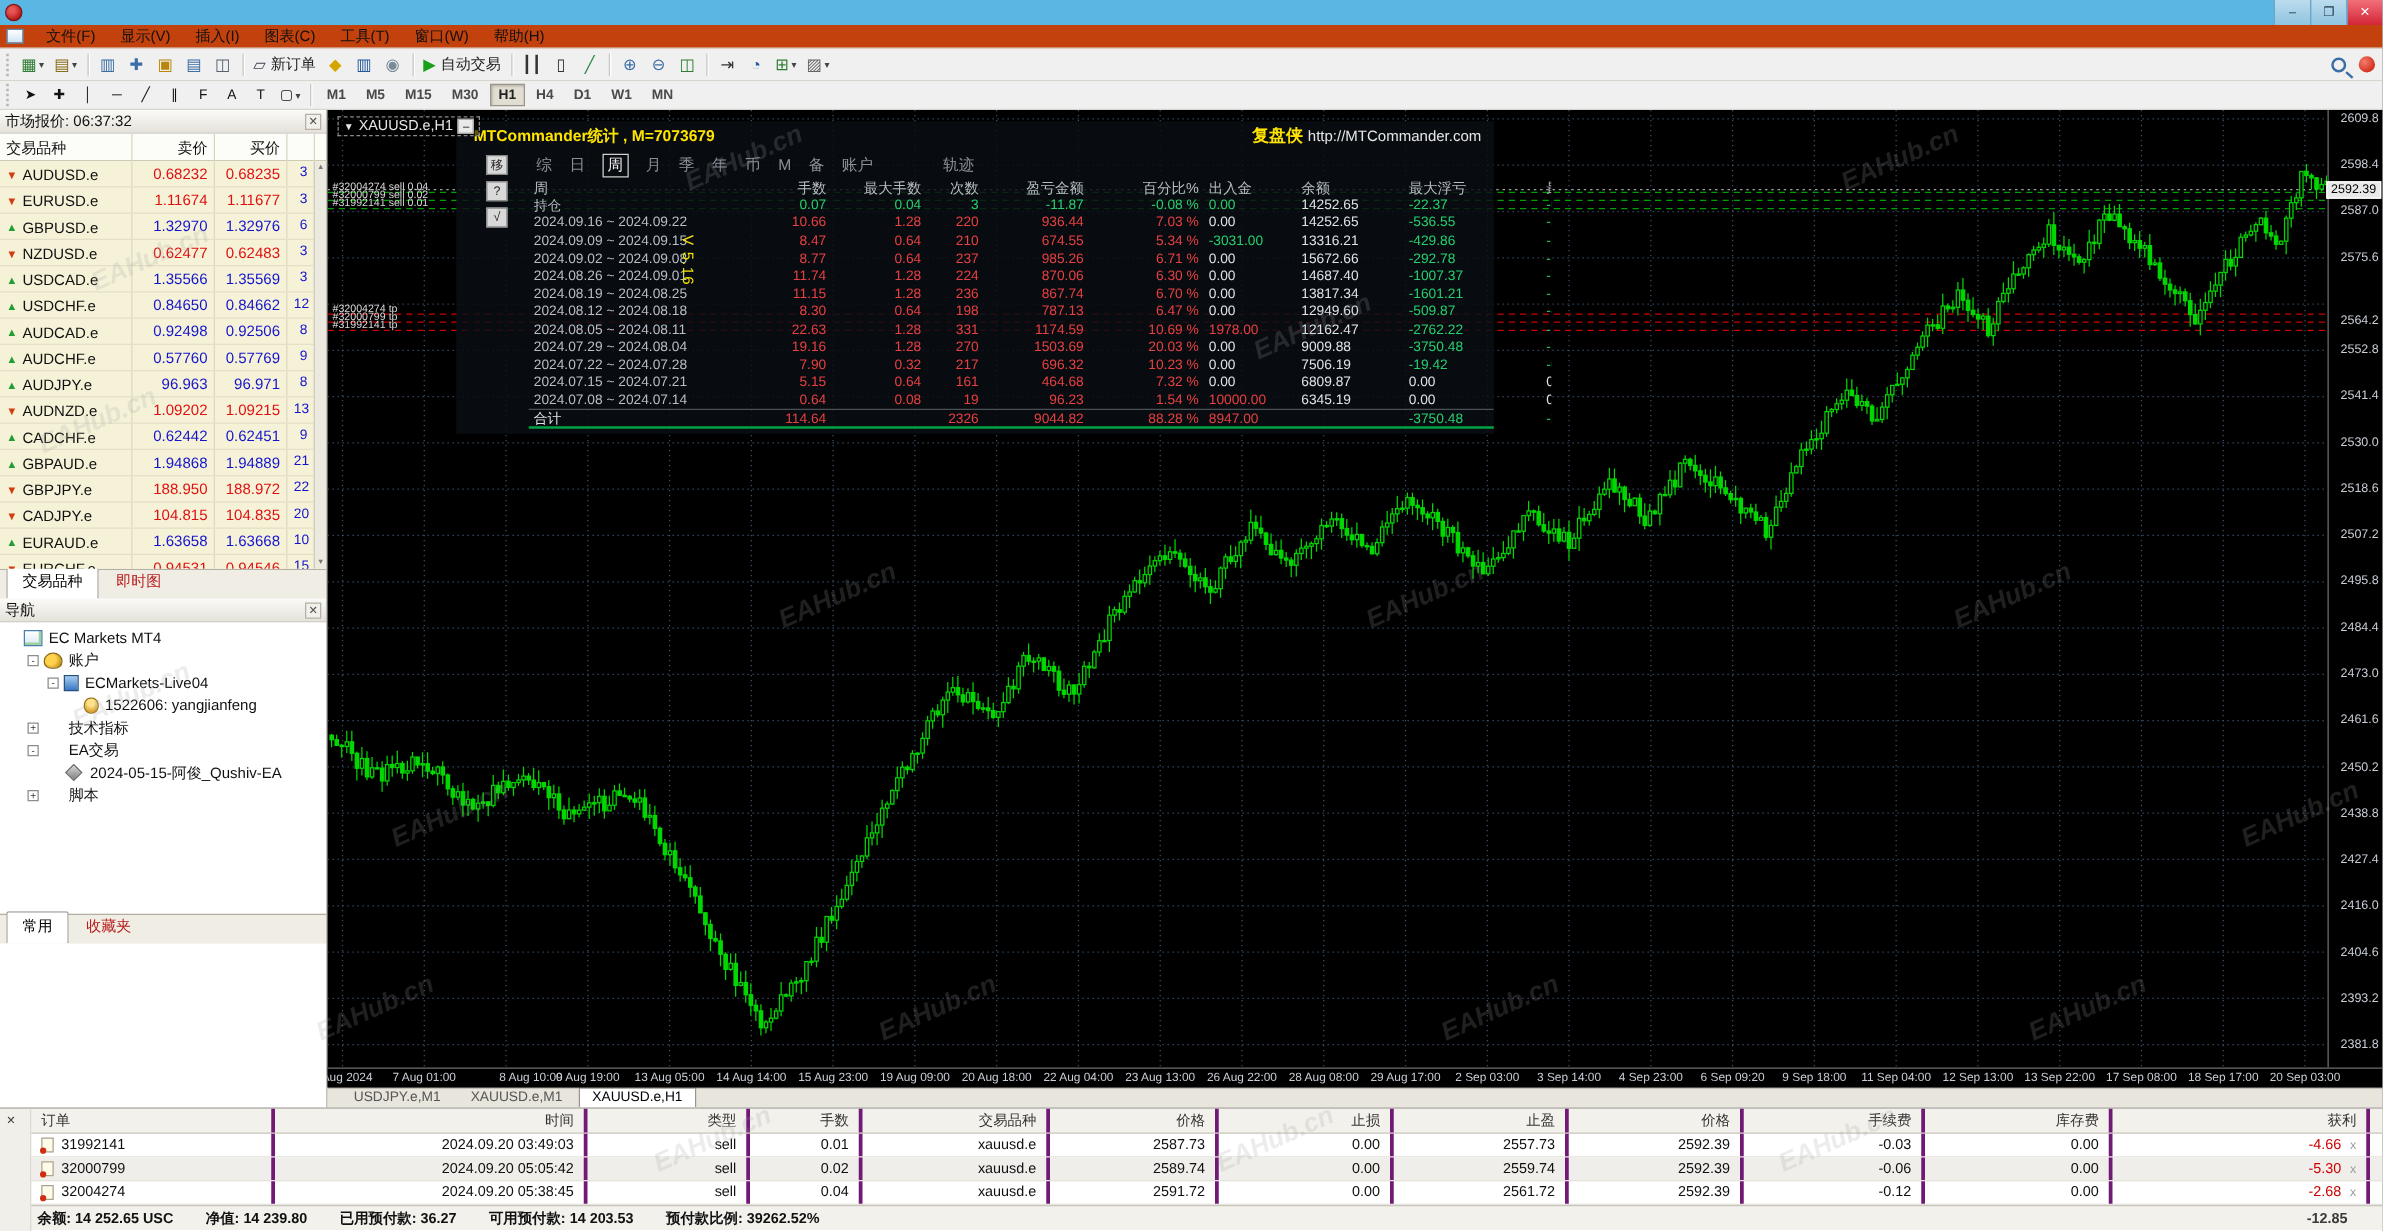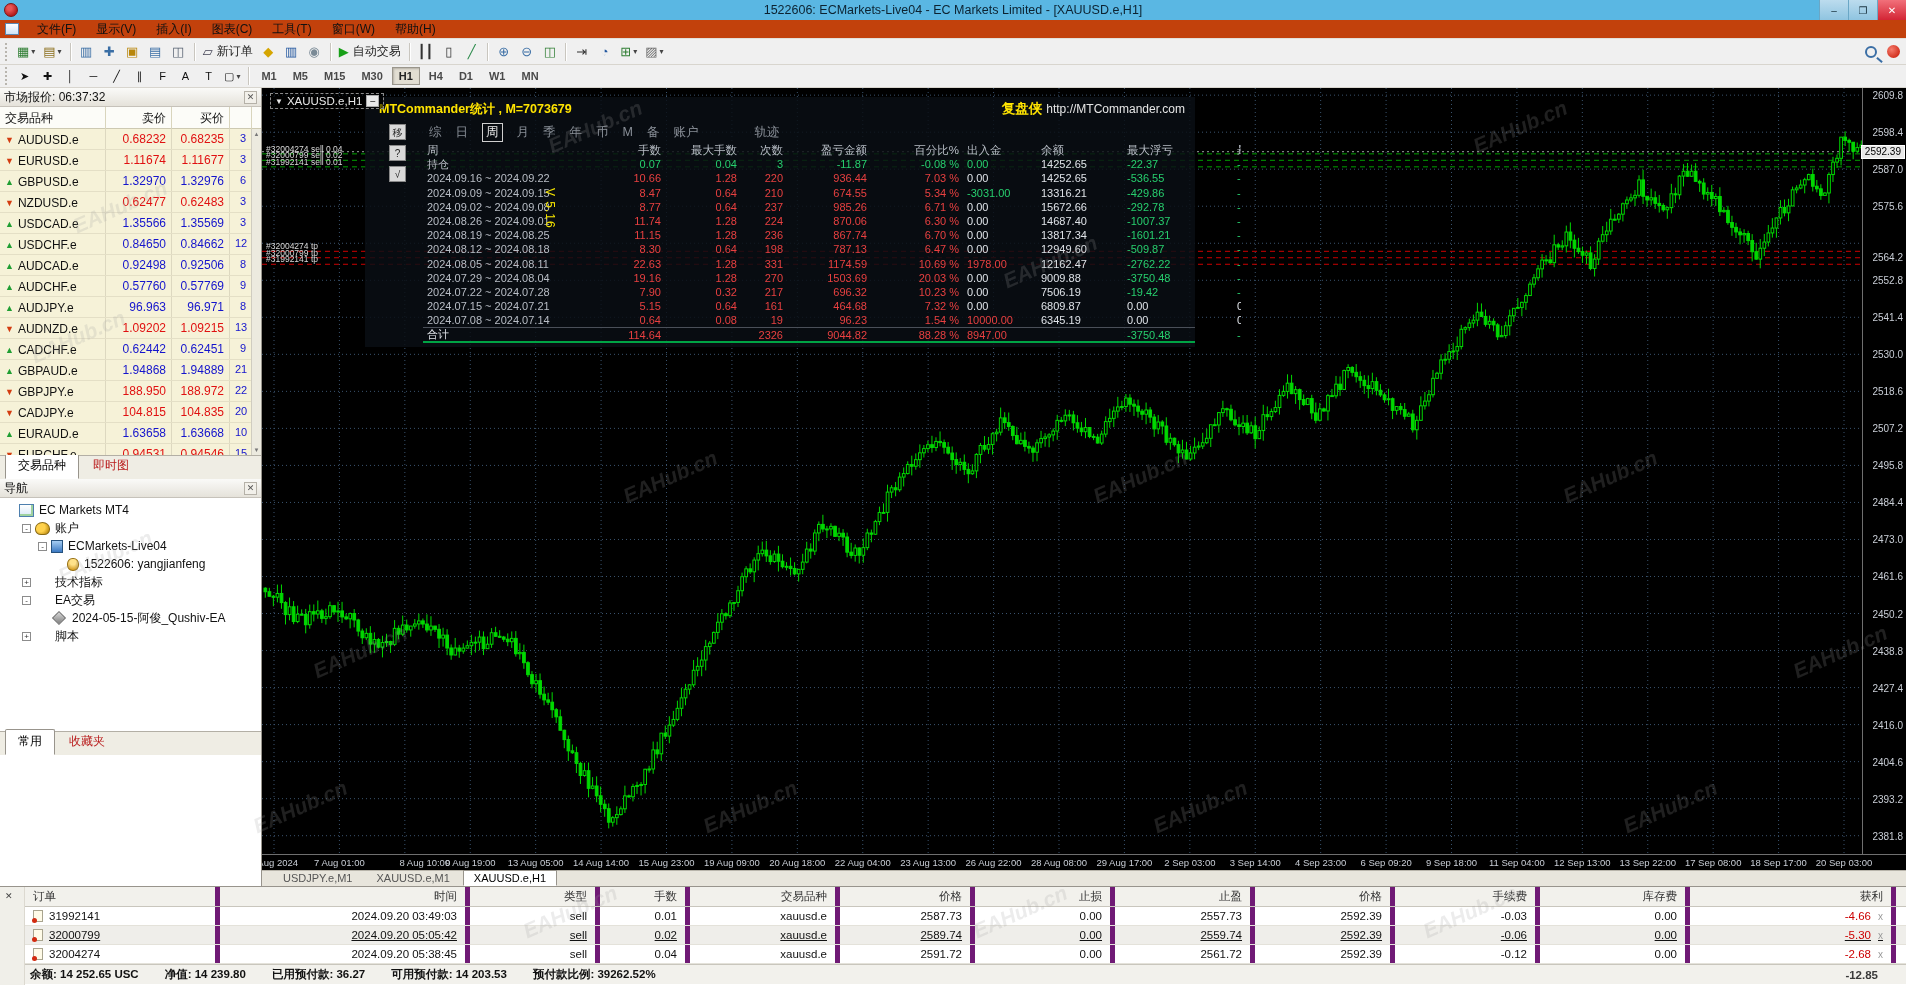--- a/index.html
+++ b/index.html
@@ -101,40 +101,39 @@
   
   .chart-tabs { height:16px; background:#e8e5dc; border-top:1px solid #b8b4aa; display:flex; align-items:flex-end; padding-left:10px; gap:2px; }
   .ctab { font-size:11px; color:#555; padding:1px 10px 1px 10px; border:1px solid transparent; }
   .ctab.active { background:#fff; border:1px solid #98948c; border-bottom-color:#fff; color:#000; }
   .terminal { height:101px; background:#fff; border-top:1px solid #98948c; position:relative; font-size:11.5px; }
   .term-gutter { position:absolute; left:0; top:0; width:25px; height:100%; background:#f0efe9; border-right:1px solid #dcd9d0; }
   .term-close { position:absolute; left:5px; top:4px; font-size:9px; color:#444; }
   .term-grid { margin-left:25px; }
   .t-row { display:flex; height:19px; align-items:center; border-bottom:1px solid #e4e2da; }
   .t-row.head { height:20px; background:#f2f1ec; border-bottom:1px solid #c9c6bd; color:#333; }
-  .t-cell { padding:0 8px; white-space:nowrap; overflow:hidden; border-right:5px solid #701a75; height:100%; display:flex; align-items:center; }
+  .t-cell { padding:0 8px; white-space:nowrap; overflow:hidden; border-right:3px solid #701a75; height:100%; display:flex; align-items:center; }
   .t-cell.ra { justify-content:flex-end; }
-  .t-row.alt { background:#efeeea;text-decoration:underline; }
+  .t-row.alt { background:#efeeea; }
   .doc-ico { width:10px; height:12px; background:#fffbe8; border:1px solid #a9a48f; position:relative; margin-right:6px; flex:none; }
   .doc-ico::after { content:""; position:absolute; left:-2px; bottom:-2px; width:5px; height:5px; border-radius:50%; background:#d22b10; }
   .profit-neg { color:#cc0000; }
   .close-x { color:#9a9a9a; margin-left:7px; font-size:10px; }
   .t-summary { display:flex; align-items:center; height:20px; background:#f2f1ec; border-top:1px solid #c9c6bd; font-weight:bold; padding-left:6px; }
   .sum-ico { width:12px; height:12px; border-radius:50%; background:radial-gradient(circle at 40% 35%, #f08070, #c41300); margin:0 10px 0 2px; flex:none; }
   .sum-item { margin-right:26px; white-space:nowrap; }
   .sum-total { margin-left:auto; margin-right:28px; color:#3a3a3a; }
   .watermark { position:absolute; z-index:6; pointer-events:none; font-size:21px; font-weight:bold; font-style:italic;
                color:rgba(158,158,158,0.20); transform:rotate(-24deg); white-space:nowrap; }
 </style>
 </head>
 <body>
 
 <div class="titlebar">
   <div class="app-icon"></div>
-  <div class="title-text">1522606: ECMarkets-Live04 - EC Markets Limited - [XAUUSD.e,H1]</div>
   <div class="win-controls">
     <div class="win-btn">–</div>
     <div class="win-btn">❐</div>
     <div class="win-btn close">✕</div>
   </div>
 </div>
 
 <div class="menubar">
   <div class="menu-doc-icon"></div>
   <div id="menu-items" style="display:flex">

